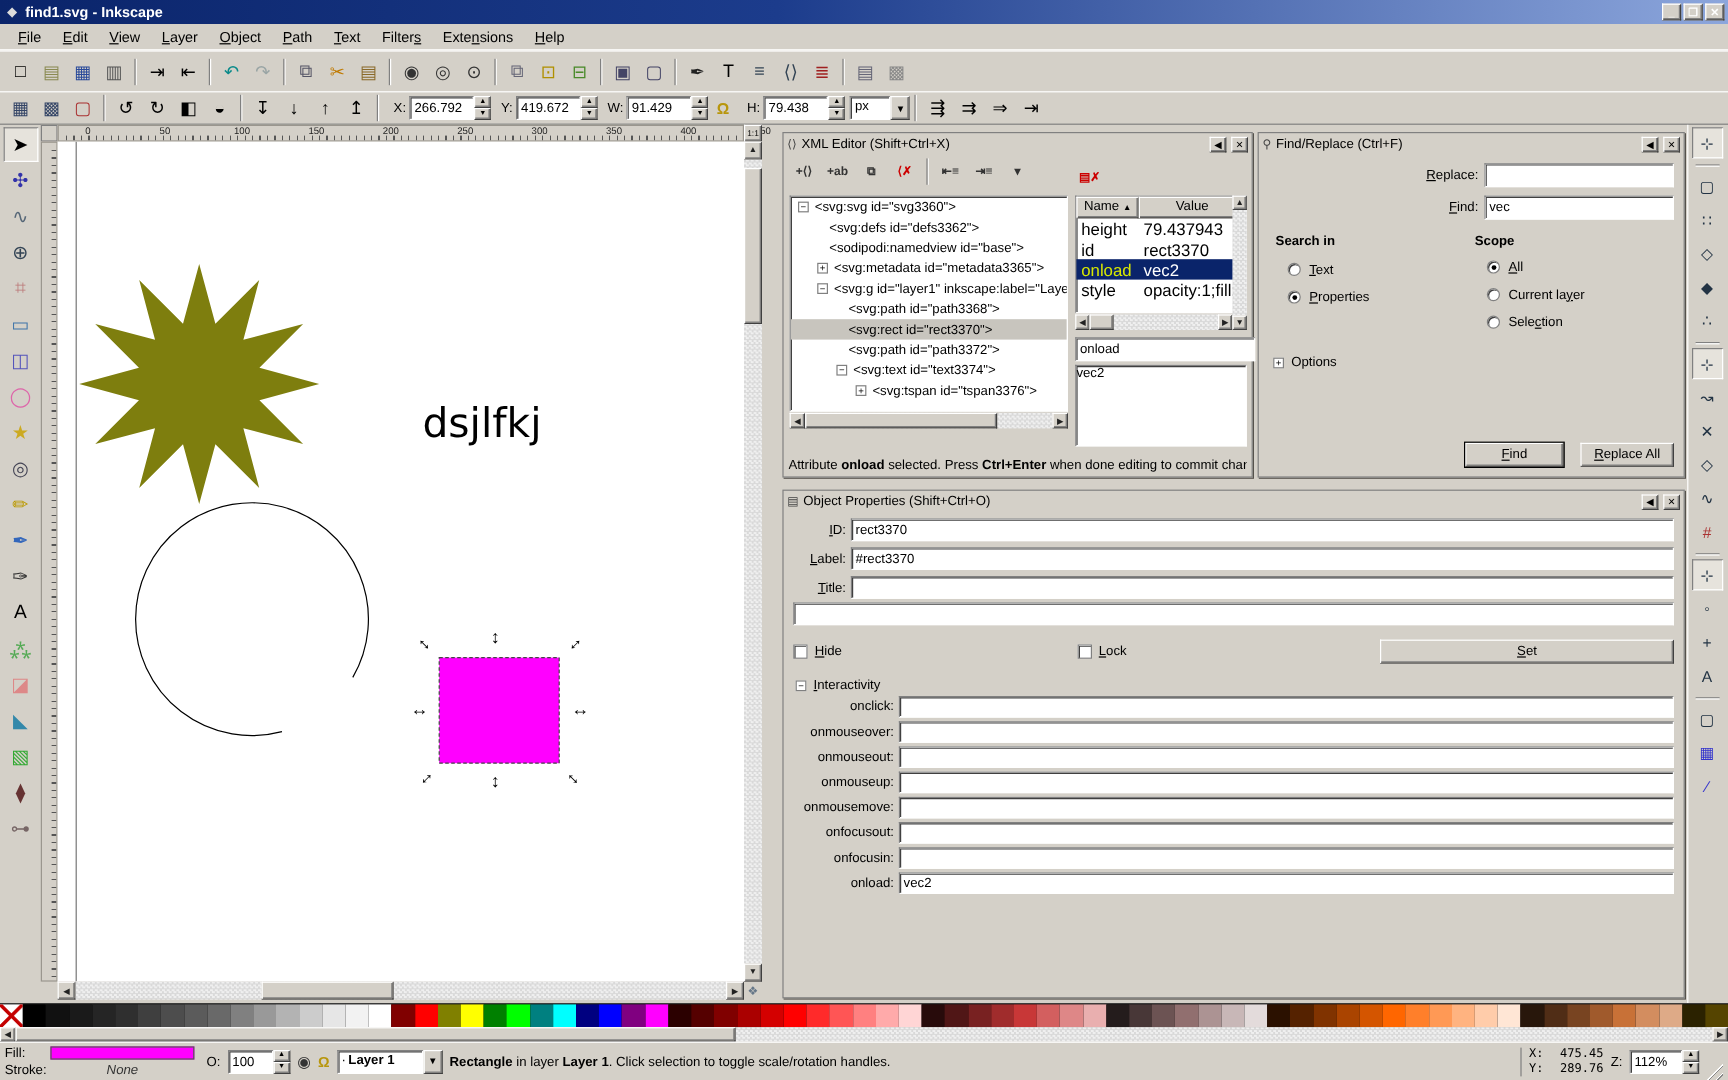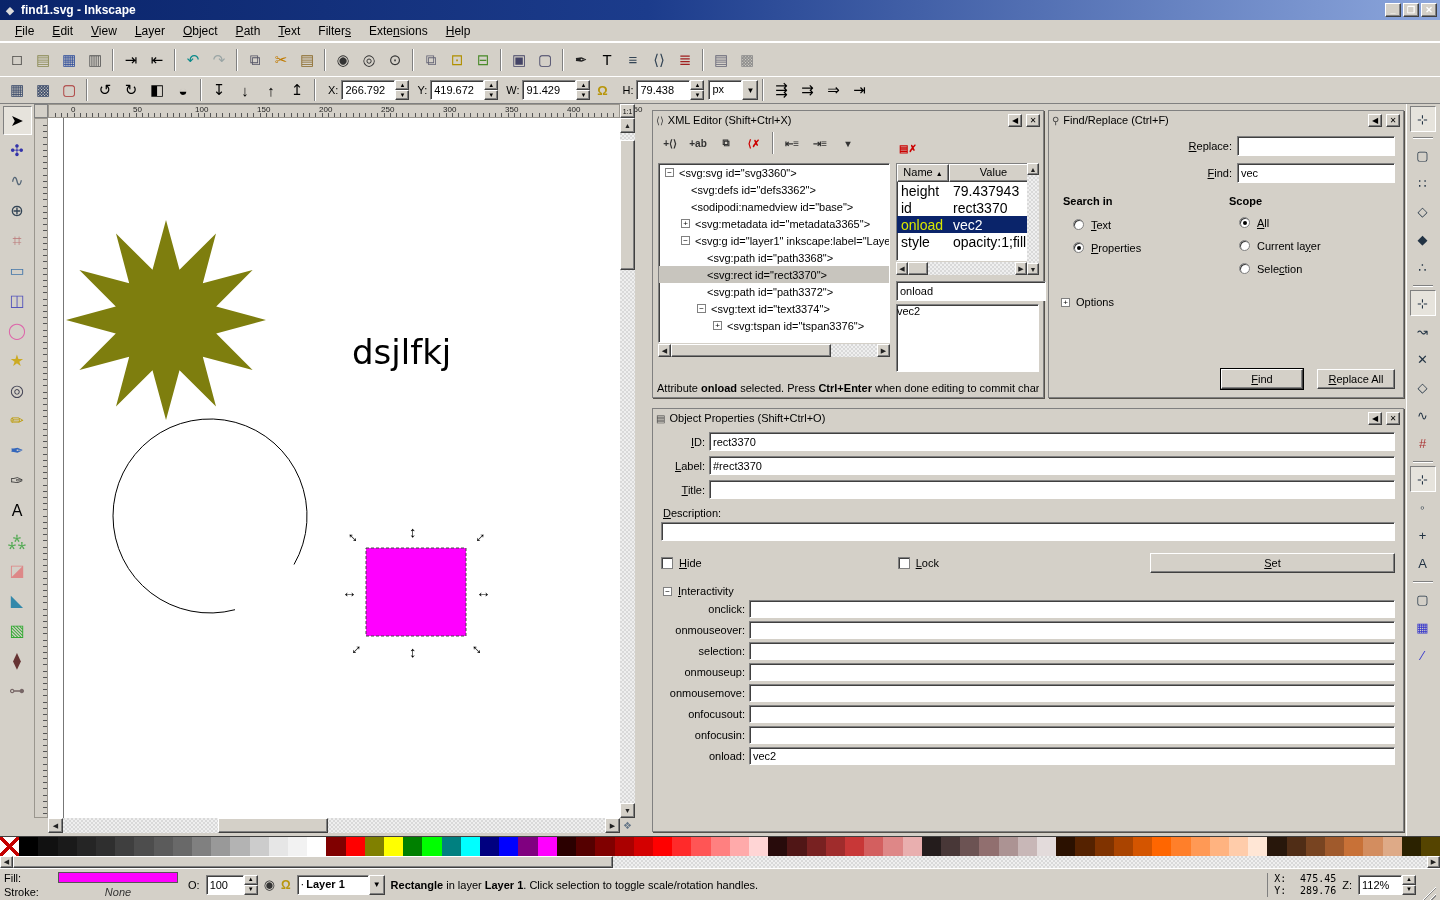--- a/index.html
+++ b/index.html
@@ -130,21 +130,21 @@
   
   #palette { position:absolute; left:0; top:836px; width:1440px; height:20px; display:flex; border-top:1px solid #404040; background:#000; }
   .swatch { flex:1; }
   .swatch.none { background:
       linear-gradient(45deg, transparent 44%, #c40000 44%, #c40000 56%, transparent 56%),
       linear-gradient(-45deg, transparent 44%, #c40000 44%, #c40000 56%, transparent 56%), #fff; }
   #palette-scroll { position:absolute; left:0; top:856px; width:1440px; height:12px; }
 
   
   #statusbar { position:absolute; left:0; top:868px; width:1440px; height:32px; border-top:1px solid #fff; display:flex; align-items:center; padding:0 4px; gap:6px; }
-  #fillstroke { display:grid; grid-template-columns:34px 120px; grid-auto-rows:14px; align-items:center; column-gap:20px; }
+  #fillstroke { display:grid; grid-template-columns:34px 120px; grid-auto-rows:14px; align-items:center; column-gap:4px; }
   #fill-swatch { width:120px; height:11px; border:1px solid #555; }
   .itgray { font-style:italic; color:#333; text-align:center; }
   #status-msg { flex:1; font-size:11px; white-space:nowrap; overflow:hidden; }
   #coords { display:grid; grid-template-columns:14px 48px; font:10px "DejaVu Sans Mono",monospace; line-height:12px; border-left:1px solid #808080; padding-left:6px; }
   #grip { width:14px; height:14px; align-self:flex-end;
      background:repeating-linear-gradient(135deg,#fff 0 1px,#888 1px 2px,transparent 2px 5px);
      clip-path:polygon(100% 0,100% 100%,0 100%); }
   u { text-decoration:underline; }
 </style>
 </head>
@@ -724,21 +724,20 @@
     <input class="field oinput" value="rect3370" style="">
   </div>
   <div class="orow">
     <span class="olab"><u>L</u>abel:</span>
     <input class="field oinput" value="#rect3370" style="">
   </div>
   <div class="orow">
     <span class="olab"><u>T</u>itle:</span>
     <input class="field oinput" value="" style="">
   </div>
-  <div style="margin:8px 8px 0 10px"><u>D</u>escription:</div>
   <div class="orow" style="margin-top:3px">
     <input class="field oinput" value="" style="">
   </div>
   <div class="orow" style="margin-top:12px">
     <span style="display:flex;align-items:center">
       <span class="checkbox"></span>
       <span><u>H</u>ide</span>
     </span>
     <span style="display:flex;align-items:center;margin-left:196px">
       <span class="checkbox"></span>
@@ -753,21 +752,21 @@
   <div id="interactivity-rows">
       <div class="evrow">
         <span class="evlab">onclick:</span>
         <input class="field evinput" value="" style="">
       </div>
       <div class="evrow">
         <span class="evlab">onmouseover:</span>
         <input class="field evinput" value="" style="">
       </div>
       <div class="evrow">
-        <span class="evlab">selection:</span>
+        <span class="evlab">onmouseout:</span>
         <input class="field evinput" value="" style="">
       </div>
       <div class="evrow">
         <span class="evlab">onmouseup:</span>
         <input class="field evinput" value="" style="">
       </div>
       <div class="evrow">
         <span class="evlab">onmousemove:</span>
         <input class="field evinput" value="" style="">
       </div>

